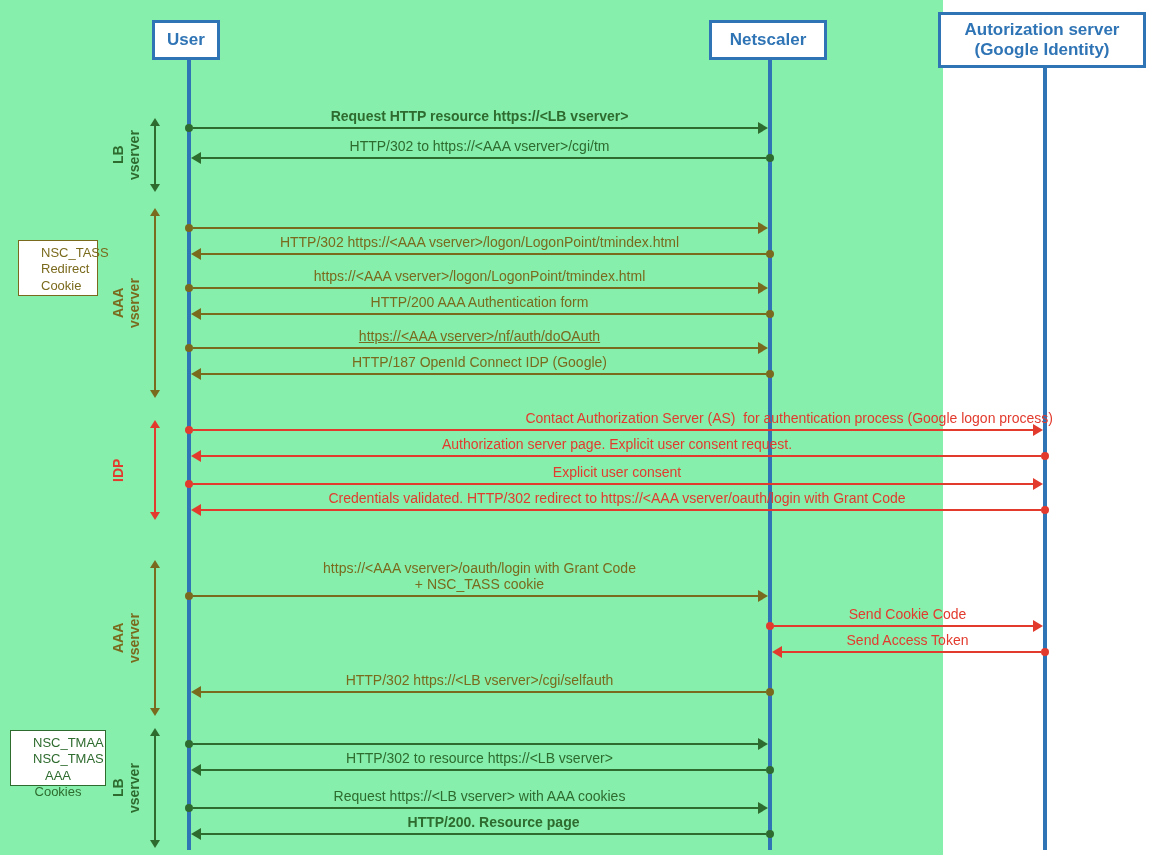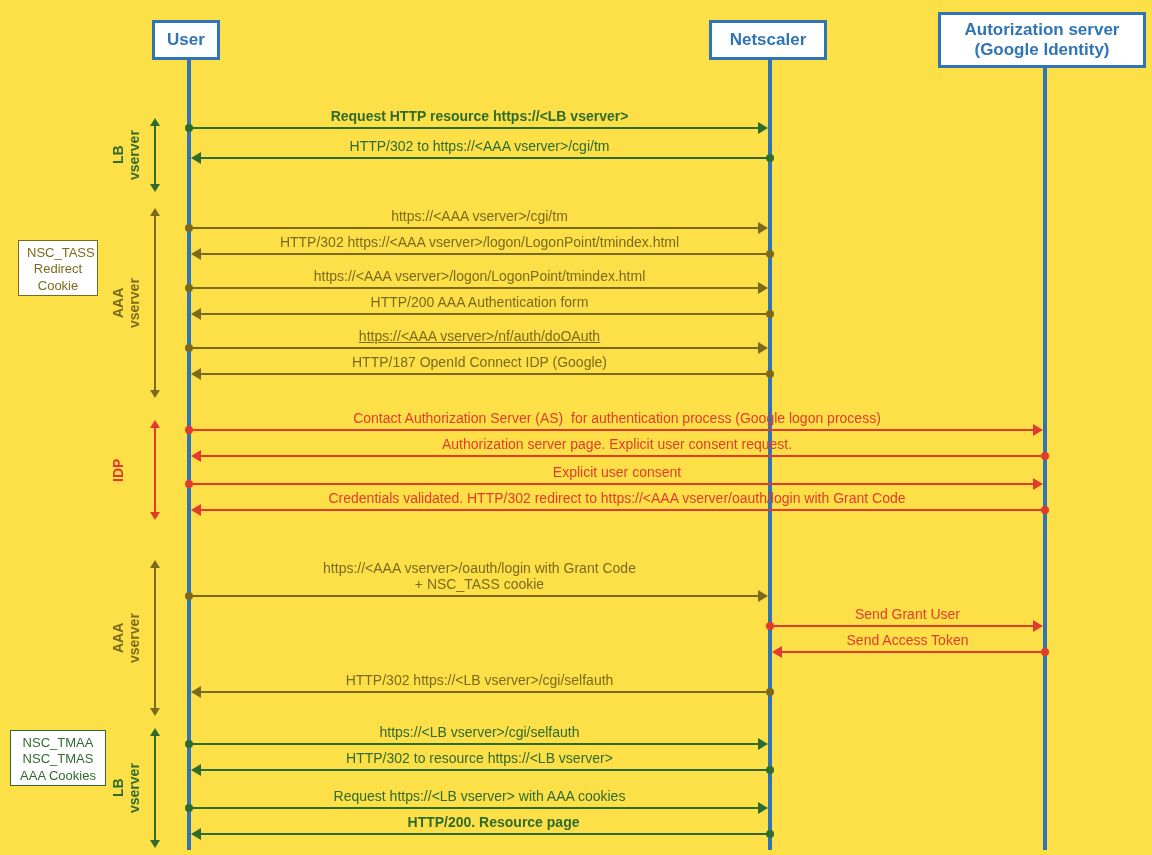--- a/index.html
+++ b/index.html
@@ -3,23 +3,23 @@
 <meta charset="utf-8">
 <style>
   html, body {
     margin: 0;
     padding: 0;
     background: #ffffff;
     font-family: "Segoe UI", Arial, sans-serif;
   }
   #stage {
     position: relative;
-    width: 1152px;
+    width: 943px;
     height: 855px;
-    background: #fde047;
+    background: #86efac;
   }
   .participant {
     position: absolute;
     border: 3px solid #2F74B5;
     background: #ffffff;
     color: #2F74B5;
     font-weight: 600;
     font-size: 17px;
     display: flex;
     align-items: center;
@@ -33,21 +33,21 @@
     width: 4px;
     background: #2F74B5;
   }
   .note-box {
     position: absolute;
     border: 1px solid;
     background: #ffffff;
     font-size: 13px;
     color: #6f5b1a;
     text-align: center;
-    padding: 4px 8px;
+    padding: 4px 22px;
     line-height: 1.25;
     box-sizing: border-box;
   }
   .msg {
     position: absolute;
     font-size: 14px;
     text-align: center;
     white-space: pre;
   }
   .msg.bold { font-weight: 700; }
@@ -123,21 +123,20 @@
     <div class="arrow-line" style="left: 193px; top: 127px; width: 567px; background: rgb(46, 107, 46);"></div>
     <div class="arrow-head-right" style="left: 758px; top: 122px; border-left: 10px solid rgb(46, 107, 46);"></div>
     <div class="msg bold" style="left: 189px; top: 108px; width: 581px; color: rgb(46, 107, 46);">Request HTTP resource https://&lt;LB vserver&gt;</div>
     <div class="activation-dot" style="left: 766px; top: 154px; background: rgb(46, 107, 46);"></div>
     <div class="arrow-line" style="left: 199px; top: 157px; width: 567px; background: rgb(46, 107, 46);"></div>
     <div class="arrow-head-left" style="left: 191px; top: 152px; border-right: 10px solid rgb(46, 107, 46);"></div>
     <div class="msg" style="left: 189px; top: 138px; width: 581px; color: rgb(46, 107, 46);">HTTP/302 to https://&lt;AAA vserver&gt;/cgi/tm</div>
     <div class="activation-dot" style="left: 185px; top: 224px; background: rgb(122, 106, 29);"></div>
     <div class="arrow-line" style="left: 193px; top: 227px; width: 567px; background: rgb(122, 106, 29);"></div>
     <div class="arrow-head-right" style="left: 758px; top: 222px; border-left: 10px solid rgb(122, 106, 29);"></div>
-    <div class="msg" style="left: 189px; top: 208px; width: 581px; color: rgb(122, 106, 29);">https://&lt;AAA vserver&gt;/cgi/tm</div>
     <div class="activation-dot" style="left: 766px; top: 250px; background: rgb(122, 106, 29);"></div>
     <div class="arrow-line" style="left: 199px; top: 253px; width: 567px; background: rgb(122, 106, 29);"></div>
     <div class="arrow-head-left" style="left: 191px; top: 248px; border-right: 10px solid rgb(122, 106, 29);"></div>
     <div class="msg" style="left: 189px; top: 234px; width: 581px; color: rgb(122, 106, 29);">HTTP/302 https://&lt;AAA vserver&gt;/logon/LogonPoint/tmindex.html</div>
     <div class="activation-dot" style="left: 185px; top: 284px; background: rgb(122, 106, 29);"></div>
     <div class="arrow-line" style="left: 193px; top: 287px; width: 567px; background: rgb(122, 106, 29);"></div>
     <div class="arrow-head-right" style="left: 758px; top: 282px; border-left: 10px solid rgb(122, 106, 29);"></div>
     <div class="msg" style="left: 189px; top: 268px; width: 581px; color: rgb(122, 106, 29);">https://&lt;AAA vserver&gt;/logon/LogonPoint/tmindex.html</div>
     <div class="activation-dot" style="left: 766px; top: 310px; background: rgb(122, 106, 29);"></div>
     <div class="arrow-line" style="left: 199px; top: 313px; width: 567px; background: rgb(122, 106, 29);"></div>
@@ -147,53 +146,52 @@
     <div class="arrow-line" style="left: 193px; top: 347px; width: 567px; background: rgb(122, 106, 29);"></div>
     <div class="arrow-head-right" style="left: 758px; top: 342px; border-left: 10px solid rgb(122, 106, 29);"></div>
     <div class="msg" style="left: 189px; top: 328px; width: 581px; color: rgb(122, 106, 29); text-decoration: underline;">https://&lt;AAA vserver&gt;/nf/auth/doOAuth</div>
     <div class="activation-dot" style="left: 766px; top: 370px; background: rgb(122, 106, 29);"></div>
     <div class="arrow-line" style="left: 199px; top: 373px; width: 567px; background: rgb(122, 106, 29);"></div>
     <div class="arrow-head-left" style="left: 191px; top: 368px; border-right: 10px solid rgb(122, 106, 29);"></div>
     <div class="msg" style="left: 189px; top: 354px; width: 581px; color: rgb(122, 106, 29);">HTTP/187 OpenId Connect IDP (Google)</div>
     <div class="activation-dot" style="left: 185px; top: 426px; background: rgb(226, 59, 46);"></div>
     <div class="arrow-line" style="left: 193px; top: 429px; width: 842px; background: rgb(226, 59, 46);"></div>
     <div class="arrow-head-right" style="left: 1033px; top: 424px; border-left: 10px solid rgb(226, 59, 46);"></div>
-    <div class="msg" style="left: 189px; top: 410px; width: 856px; color: rgb(226, 59, 46);">Contact Authorization Server (AS)  for authentication process (Google logon process)</div>
+    <div class="msg" style="left: 197px; top: 410px; width: 856px; color: rgb(226, 59, 46); text-align: right;">Contact Authorization Server (AS)  for authentication process (Google logon process)</div>
     <div class="activation-dot" style="left: 1041px; top: 452px; background: rgb(226, 59, 46);"></div>
     <div class="arrow-line" style="left: 199px; top: 455px; width: 842px; background: rgb(226, 59, 46);"></div>
     <div class="arrow-head-left" style="left: 191px; top: 450px; border-right: 10px solid rgb(226, 59, 46);"></div>
     <div class="msg" style="left: 189px; top: 436px; width: 856px; color: rgb(226, 59, 46);">Authorization server page. Explicit user consent request.</div>
     <div class="activation-dot" style="left: 185px; top: 480px; background: rgb(226, 59, 46);"></div>
     <div class="arrow-line" style="left: 193px; top: 483px; width: 842px; background: rgb(226, 59, 46);"></div>
     <div class="arrow-head-right" style="left: 1033px; top: 478px; border-left: 10px solid rgb(226, 59, 46);"></div>
     <div class="msg" style="left: 189px; top: 464px; width: 856px; color: rgb(226, 59, 46);">Explicit user consent</div>
     <div class="activation-dot" style="left: 1041px; top: 506px; background: rgb(226, 59, 46);"></div>
     <div class="arrow-line" style="left: 199px; top: 509px; width: 842px; background: rgb(226, 59, 46);"></div>
     <div class="arrow-head-left" style="left: 191px; top: 504px; border-right: 10px solid rgb(226, 59, 46);"></div>
     <div class="msg" style="left: 189px; top: 490px; width: 856px; color: rgb(226, 59, 46);">Credentials validated. HTTP/302 redirect to https://&lt;AAA vserver/oauth/login with Grant Code</div>
     <div class="activation-dot" style="left: 185px; top: 592px; background: rgb(122, 106, 29);"></div>
     <div class="arrow-line" style="left: 193px; top: 595px; width: 567px; background: rgb(122, 106, 29);"></div>
     <div class="arrow-head-right" style="left: 758px; top: 590px; border-left: 10px solid rgb(122, 106, 29);"></div>
     <div class="msg" style="left: 189px; top: 560px; width: 581px; color: rgb(122, 106, 29);">https://&lt;AAA vserver&gt;/oauth/login with Grant Code<br>+ NSC_TASS cookie</div>
     <div class="activation-dot" style="left: 766px; top: 622px; background: rgb(226, 59, 46);"></div>
     <div class="arrow-line" style="left: 774px; top: 625px; width: 261px; background: rgb(226, 59, 46);"></div>
     <div class="arrow-head-right" style="left: 1033px; top: 620px; border-left: 10px solid rgb(226, 59, 46);"></div>
-    <div class="msg" style="left: 770px; top: 606px; width: 275px; color: rgb(226, 59, 46);">Send Grant User</div>
+    <div class="msg" style="left: 770px; top: 606px; width: 275px; color: rgb(226, 59, 46);">Send Cookie Code</div>
     <div class="activation-dot" style="left: 1041px; top: 648px; background: rgb(226, 59, 46);"></div>
     <div class="arrow-line" style="left: 780px; top: 651px; width: 261px; background: rgb(226, 59, 46);"></div>
     <div class="arrow-head-left" style="left: 772px; top: 646px; border-right: 10px solid rgb(226, 59, 46);"></div>
     <div class="msg" style="left: 770px; top: 632px; width: 275px; color: rgb(226, 59, 46);">Send Access Token</div>
     <div class="activation-dot" style="left: 766px; top: 688px; background: rgb(122, 106, 29);"></div>
     <div class="arrow-line" style="left: 199px; top: 691px; width: 567px; background: rgb(122, 106, 29);"></div>
     <div class="arrow-head-left" style="left: 191px; top: 686px; border-right: 10px solid rgb(122, 106, 29);"></div>
     <div class="msg" style="left: 189px; top: 672px; width: 581px; color: rgb(122, 106, 29);">HTTP/302 https://&lt;LB vserver&gt;/cgi/selfauth</div>
     <div class="activation-dot" style="left: 185px; top: 740px; background: rgb(46, 107, 46);"></div>
     <div class="arrow-line" style="left: 193px; top: 743px; width: 567px; background: rgb(46, 107, 46);"></div>
     <div class="arrow-head-right" style="left: 758px; top: 738px; border-left: 10px solid rgb(46, 107, 46);"></div>
-    <div class="msg" style="left: 189px; top: 724px; width: 581px; color: rgb(46, 107, 46);">https://&lt;LB vserver&gt;/cgi/selfauth</div>
     <div class="activation-dot" style="left: 766px; top: 766px; background: rgb(46, 107, 46);"></div>
     <div class="arrow-line" style="left: 199px; top: 769px; width: 567px; background: rgb(46, 107, 46);"></div>
     <div class="arrow-head-left" style="left: 191px; top: 764px; border-right: 10px solid rgb(46, 107, 46);"></div>
     <div class="msg" style="left: 189px; top: 750px; width: 581px; color: rgb(46, 107, 46);">HTTP/302 to resource https://&lt;LB vserver&gt;</div>
     <div class="activation-dot" style="left: 185px; top: 804px; background: rgb(46, 107, 46);"></div>
     <div class="arrow-line" style="left: 193px; top: 807px; width: 567px; background: rgb(46, 107, 46);"></div>
     <div class="arrow-head-right" style="left: 758px; top: 802px; border-left: 10px solid rgb(46, 107, 46);"></div>
     <div class="msg" style="left: 189px; top: 788px; width: 581px; color: rgb(46, 107, 46);">Request https://&lt;LB vserver&gt; with AAA cookies</div>
     <div class="activation-dot" style="left: 766px; top: 830px; background: rgb(46, 107, 46);"></div>
     <div class="arrow-line" style="left: 199px; top: 833px; width: 567px; background: rgb(46, 107, 46);"></div>

